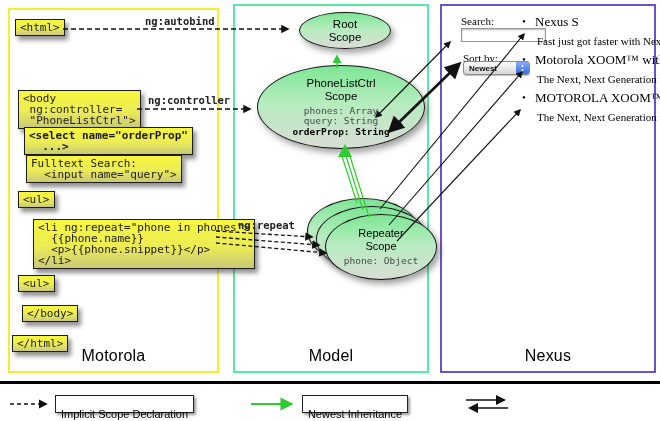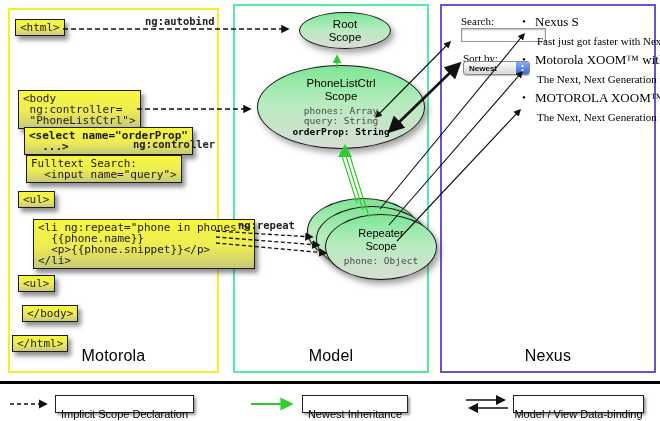--- a/index.html
+++ b/index.html
@@ -95,21 +95,21 @@
   <pre class="codebox" style="left:18px;top:191px;">&lt;ul&gt;</pre>
   <pre class="codebox" style="left:33px;top:219px;">&lt;li ng:repeat="phone in phones"&gt;
   {{phone.name}}
   &lt;p&gt;{{phone.snippet}}&lt;/p&gt;
 &lt;/li&gt;</pre>
   <pre class="codebox" style="left:18px;top:275px;">&lt;ul&gt;</pre>
   <pre class="codebox" style="left:22px;top:305px;">&lt;/body&gt;</pre>
   <pre class="codebox" style="left:12px;top:335px;text-align:right;">&lt;/html&gt;</pre>
 
   <div class="conn-label" style="left:145px;top:15px;">ng:autobind</div>
-  <div class="conn-label" style="left:133px;top:94px;margin-top:44px;">ng:controller</div>
+  <div class="conn-label" style="left:148px;top:94px;">ng:controller</div>
   <div class="conn-label" style="left:238px;top:219px;">ng:repeat</div>
 
   <div class="scope-ellipse" style="left:292px;top:12px;width:92px;height:37px;">
     <div class="scope-title">Root
 Scope</div>
   </div>
 
   <div class="scope-ellipse" style="left:250px;top:65px;width:168px;height:84px;">
     <div class="scope-title">PhoneListCtrl
 Scope</div>
@@ -145,21 +145,20 @@
   <div class="view-item-title" style="left:535px;top:52px;">Motorola XOOM™ with Wi-Fi</div>
   <div class="view-item-desc" style="left:537px;top:73px;">The Next, Next Generation tablet.</div>
 
   <span class="bullet" style="left:522px;top:91px;">•</span>
   <div class="view-item-title" style="left:535px;top:90px;">MOTOROLA XOOM™</div>
   <div class="view-item-desc" style="left:537px;top:111px;">The Next, Next Generation tablet.</div>
 
   <div class="separator"></div>
   <div class="legend-box" style="left:55px;top:395px;width:139px;">Implicit Scope Declaration</div>
   <div class="legend-box" style="left:302px;top:395px;width:106px;">Newest Inheritance</div>
-  <div class="legend-box" style="left:513px;top:395px;width:131px;">Model / View Data-binding</div>
 
   <svg class="overlay" viewBox="0 0 660 421">
     <defs>
       <marker id="mb" viewBox="0 0 10 10" refX="8" refY="5" markerWidth="6.5" markerHeight="6.5" orient="auto">
         <path d="M0,0 L10,5 L0,10 z" fill="#111"></path>
       </marker>
       <marker id="mbr" viewBox="0 0 10 10" refX="8" refY="5" markerWidth="6.5" markerHeight="6.5" orient="auto-start-reverse">
         <path d="M0,0 L10,5 L0,10 z" fill="#111"></path>
       </marker>
       <marker id="mg" viewBox="0 0 10 10" refX="8" refY="5" markerWidth="6" markerHeight="6" orient="auto">

